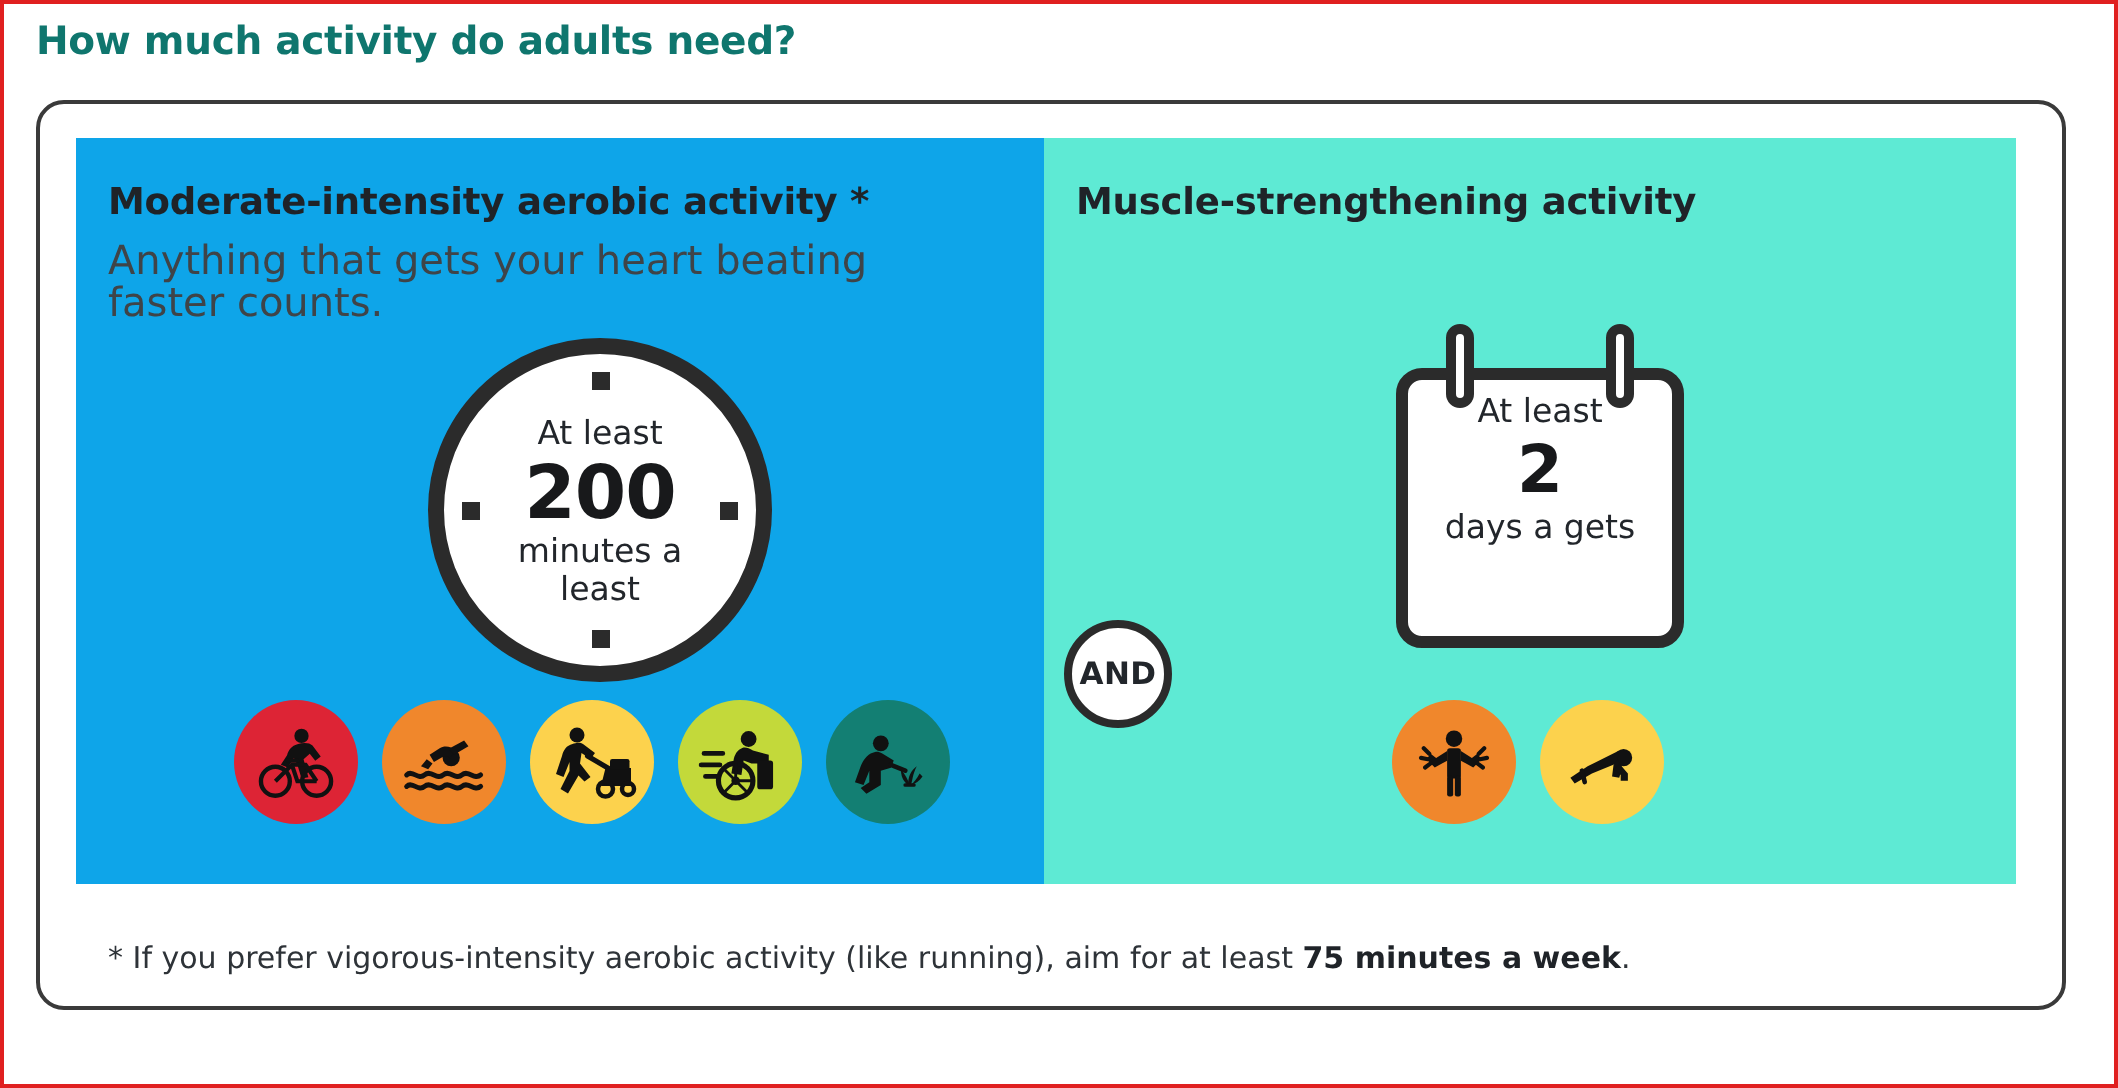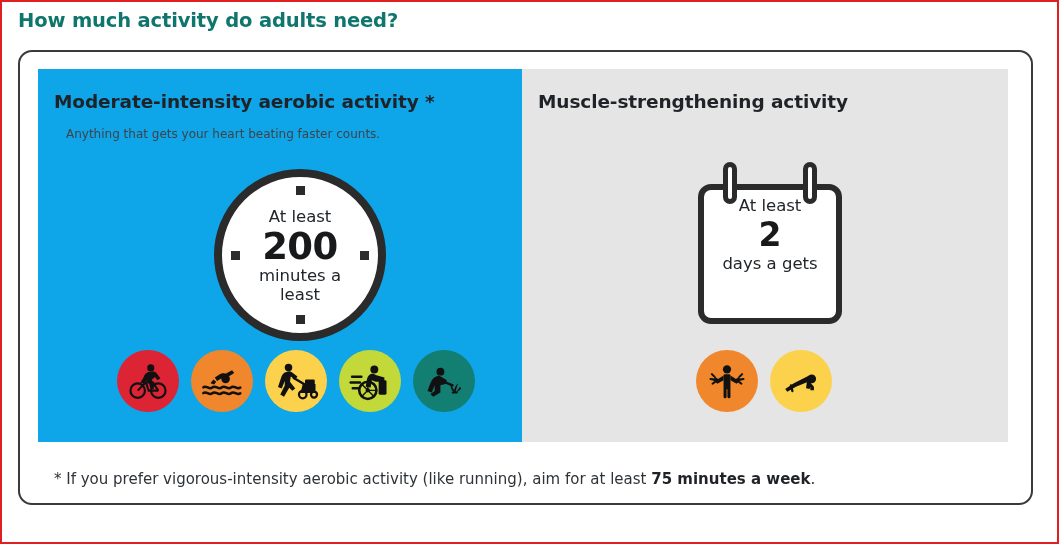--- a/index.html
+++ b/index.html
@@ -59,35 +59,35 @@
     position: relative;
     box-sizing: border-box;
   }
   #panel-moderate {
     width: 484px;
     background: #0ea5e9;
     padding: 22px 0 0 16px;
   }
   #panel-muscle {
     width: 486px;
-    background: #e5e5e5;
+    background: #5eead4;
     padding: 22px 0 0 16px;
   }
   .panel-heading {
     font-size: 18.5px;
     font-weight: bold;
     color: #1f2328;
     margin: 0 0 8px 0;
     letter-spacing: -0.1px;
   }
   .panel-sub {
-    font-size: 12px;
+    font-size: 20px;
     line-height: 21px;
     color: #3f4448;
-    margin: 12px;
+    margin: 0;
     max-width: 430px;
   }
   
   #clock-wrap {
     position: absolute;
     left: 176px;
     top: 100px;
     width: 172px;
     height: 172px;
   }
@@ -372,20 +372,21 @@
               <path d="M43 30 L46 36 L44 43 L39 42 L40 34 Z"></path>
               <path d="M44 33 L50 40 L50 45 L45 45 L45 41 L41 37 Z"></path>
               <path d="M18 38 L20 46" stroke="#111111" stroke-width="3.2" stroke-linecap="round" fill="none"></path>
             </g>
           </svg>
         </div>
 
       </div>
     </div>
 
+    <div id="and-badge">AND</div>
   </div>
 
   <div id="footnote">
     <span>* If you prefer vigorous-intensity aerobic activity (like running), aim for at least </span><b>75 minutes a week</b><span>.</span>
   </div>
 
 </div>
 
 <div id="page-frame"></div>
 

